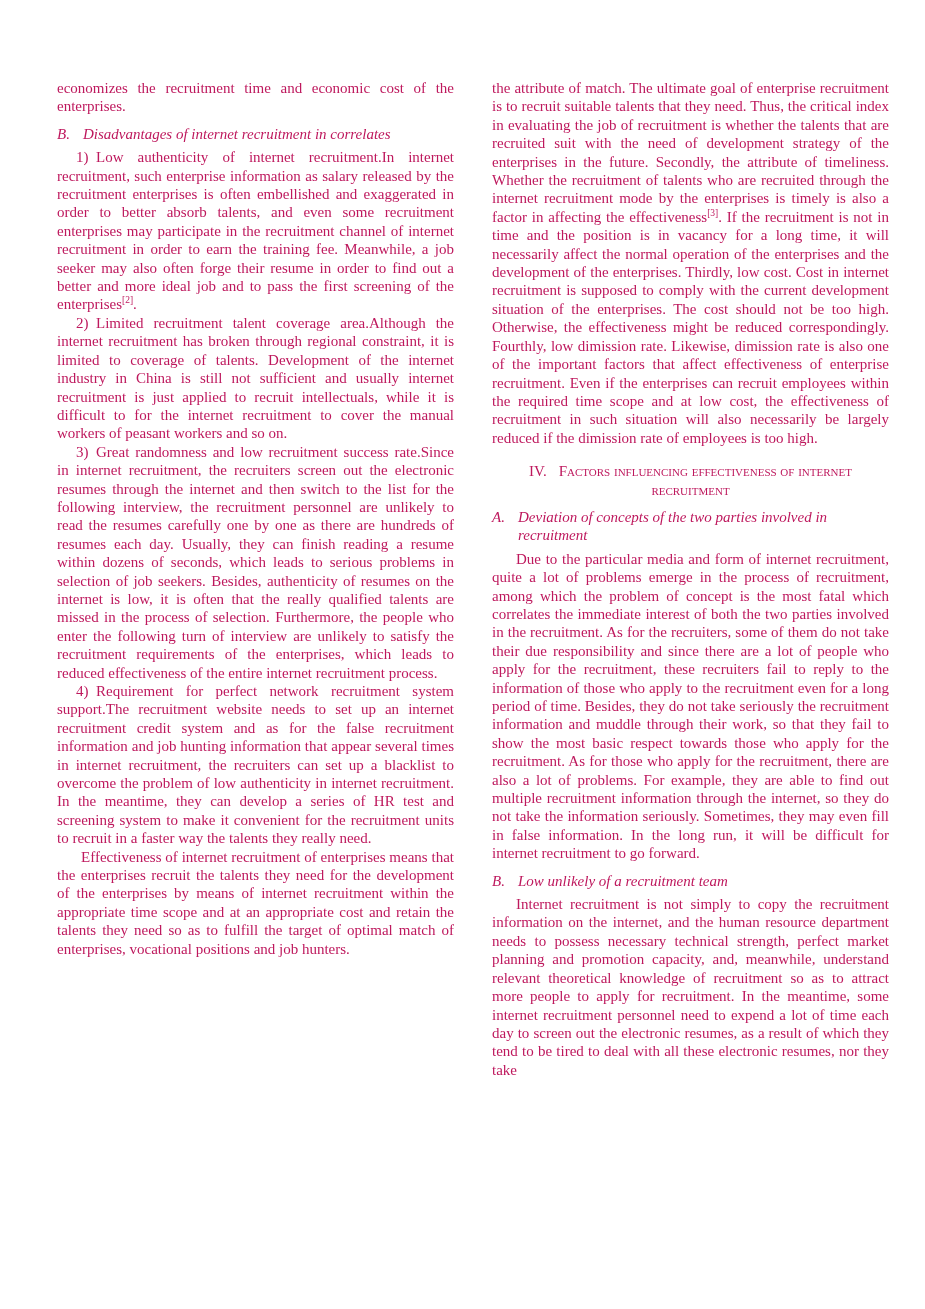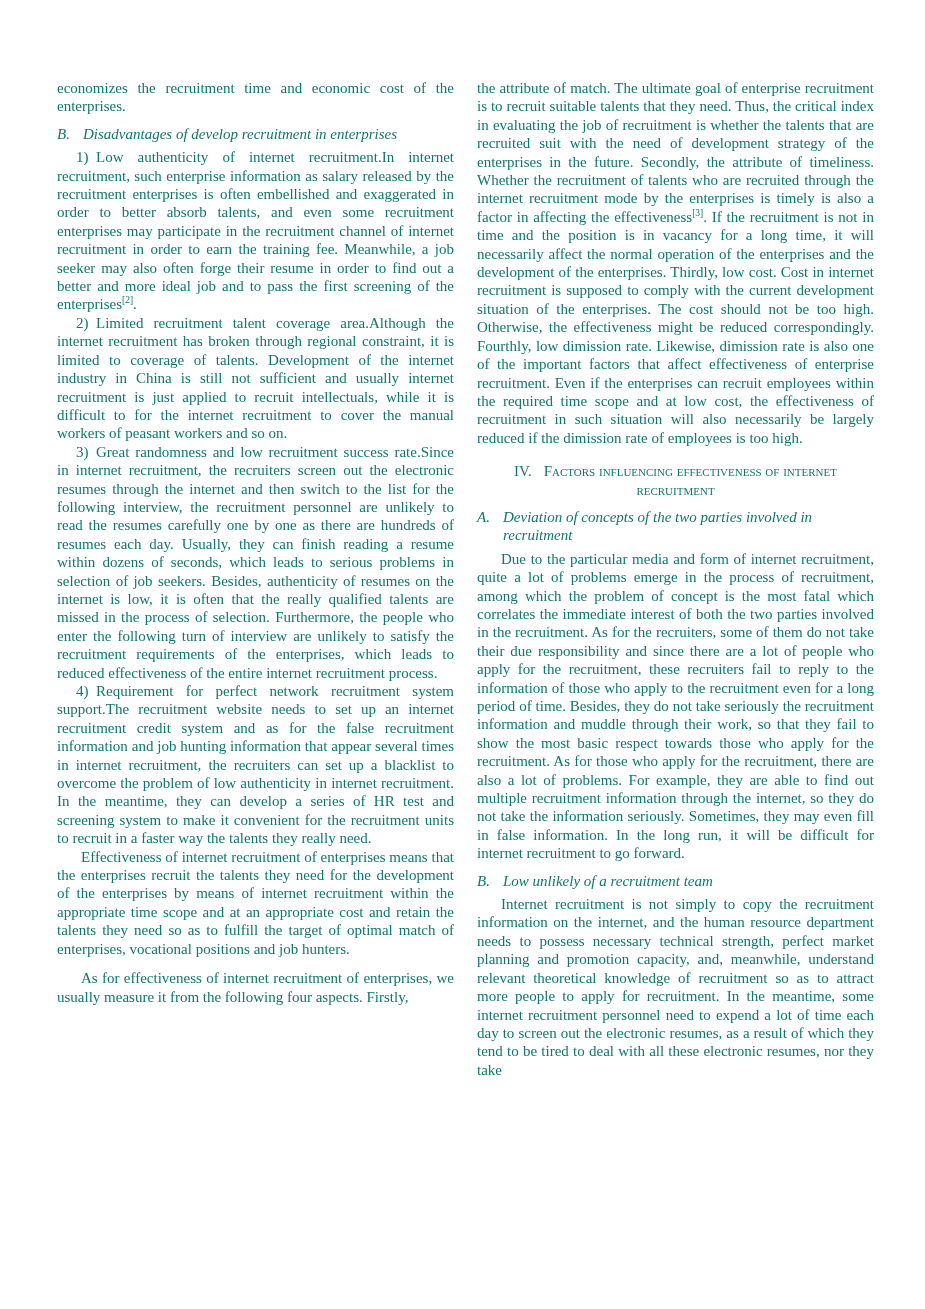--- a/index.html
+++ b/index.html
@@ -1,34 +1,34 @@
 <!DOCTYPE html>
 <html><head>
 <meta charset="utf-8">
 <style>
   html, body { margin: 0; padding: 0; background: #ffffff; }
   .page {
     position: relative;
     width: 925px;
     height: 1187px;
     background: #ffffff;
-    color: #0f766e;
+    color: #be185d;
     font-family: "Liberation Serif", "DejaVu Serif", serif;
     overflow: hidden;
   }
   .column {
     position: absolute;
     top: 79px;
     width: 397px;
     font-size: 15px;
     line-height: 18.4px;
     text-align: justify;
   }
   #col-left  { left: 57px; }
-  #col-right { left: 477px; }
+  #col-right { left: 492px; }
 
   .para { margin: 0; }
   .indent-normal { text-indent: 24px; }
   .indent-list   { text-indent: 19px; }
   .indent-none   { text-indent: 0; }
   .spaced { margin-top: 11px; }
 
   .it { }
   sup {
     font-size: 9.5px;
@@ -64,28 +64,27 @@
   }
 </style>
 </head>
 <body>
 
 <div class="page">
   <div class="column" id="col-left">
       <p class="para indent-none"><span>economizes the recruitment time and economic cost of the enterprises.</span></p>
       <div class="sub-heading">
         <span class="sub-num">B.</span>
-        <span class="sub-text">Disadvantages of develop recruitment in enterprises</span>
+        <span class="sub-text">Disadvantages of internet recruitment in correlates</span>
       </div>
       <p class="para indent-list"><span class="it">1) Low authenticity of internet recruitment.</span><span>In internet recruitment, such enterprise information as salary released by the recruitment enterprises is often embellished and exaggerated in order to better absorb talents, and even some recruitment enterprises may participate in the recruitment channel of internet recruitment in order to earn the training fee. Meanwhile, a job seeker may also often forge their resume in order to find out a better and more ideal job and to pass the first screening of the enterprises</span><sup>[2]</sup><span>.</span></p>
       <p class="para indent-list"><span class="it">2) Limited recruitment talent coverage area.</span><span>Although the internet recruitment has broken through regional constraint, it is limited to coverage of talents. Development of the internet industry in China is still not sufficient and usually internet recruitment is just applied to recruit intellectuals, while it is difficult to for the internet recruitment to cover the manual workers of peasant workers and so on.</span></p>
       <p class="para indent-list"><span class="it">3) Great randomness and low recruitment success rate.</span><span>Since in internet recruitment, the recruiters screen out the electronic resumes through the internet and then switch to the list for the following interview, the recruitment personnel are unlikely to read the resumes carefully one by one as there are hundreds of resumes each day. Usually, they can finish reading a resume within dozens of seconds, which leads to serious problems in selection of job seekers. Besides, authenticity of resumes on the internet is low, it is often that the really qualified talents are missed in the process of selection. Furthermore, the people who enter the following turn of interview are unlikely to satisfy the recruitment requirements of the enterprises, which leads to reduced effectiveness of the entire internet recruitment process.</span></p>
       <p class="para indent-list"><span class="it">4) Requirement for perfect network recruitment system support.</span><span>The recruitment website needs to set up an internet recruitment credit system and as for the false recruitment information and job hunting information that appear several times in internet recruitment, the recruiters can set up a blacklist to overcome the problem of low authenticity in internet recruitment. In the meantime, they can develop a series of HR test and screening system to make it convenient for the recruitment units to recruit in a faster way the talents they really need.</span></p>
       <p class="para indent-normal"><span>Effectiveness of internet recruitment of enterprises means that the enterprises recruit the talents they need for the development of the enterprises by means of internet recruitment within the appropriate time scope and at an appropriate cost and retain the talents they need so as to fulfill the target of optimal match of enterprises, vocational positions and job hunters.</span></p>
-      <p class="para indent-normal spaced"><span>As for effectiveness of internet recruitment of enterprises, we usually measure it from the following four aspects. Firstly,</span></p>
     </div>
   <div class="column" id="col-right">
       <p class="para indent-none"><span>the attribute of match. The ultimate goal of enterprise recruitment is to recruit suitable talents that they need. Thus, the critical index in evaluating the job of recruitment is whether the talents that are recruited suit with the need of development strategy of the enterprises in the future. Secondly, the attribute of timeliness. Whether the recruitment of talents who are recruited through the internet recruitment mode by the enterprises is timely is also a factor in affecting the effectiveness</span><sup>[3]</sup><span>. If the recruitment is not in time and the position is in vacancy for a long time, it will necessarily affect the normal operation of the enterprises and the development of the enterprises. Thirdly, low cost. Cost in internet recruitment is supposed to comply with the current development situation of the enterprises. The cost should not be too high. Otherwise, the effectiveness might be reduced correspondingly. Fourthly, low dimission rate. Likewise, dimission rate is also one of the important factors that affect effectiveness of enterprise recruitment. Even if the enterprises can recruit employees within the required time scope and at low cost, the effectiveness of recruitment in such situation will also necessarily be largely reduced if the dimission rate of employees is too high.</span></p>
       <div class="sec-heading"><span class="sec-num">IV.</span><span class="sec-text">Factors influencing effectiveness of internet recruitment</span></div>
       <div class="sub-heading">
         <span class="sub-num">A.</span>
         <span class="sub-text">Deviation of concepts of the two parties involved in recruitment</span>
       </div>
       <p class="para indent-normal"><span>Due to the particular media and form of internet recruitment, quite a lot of problems emerge in the process of recruitment, among which the problem of concept is the most fatal which correlates the immediate interest of both the two parties involved in the recruitment. As for the recruiters, some of them do not take their due responsibility and since there are a lot of people who apply for the recruitment, these recruiters fail to reply to the information of those who apply to the recruitment even for a long period of time. Besides, they do not take seriously the recruitment information and muddle through their work, so that they fail to show the most basic respect towards those who apply for the recruitment. As for those who apply for the recruitment, there are also a lot of problems. For example, they are able to find out multiple recruitment information through the internet, so they do not take the information seriously. Sometimes, they may even fill in false information. In the long run, it will be difficult for internet recruitment to go forward.</span></p>
       <div class="sub-heading">

